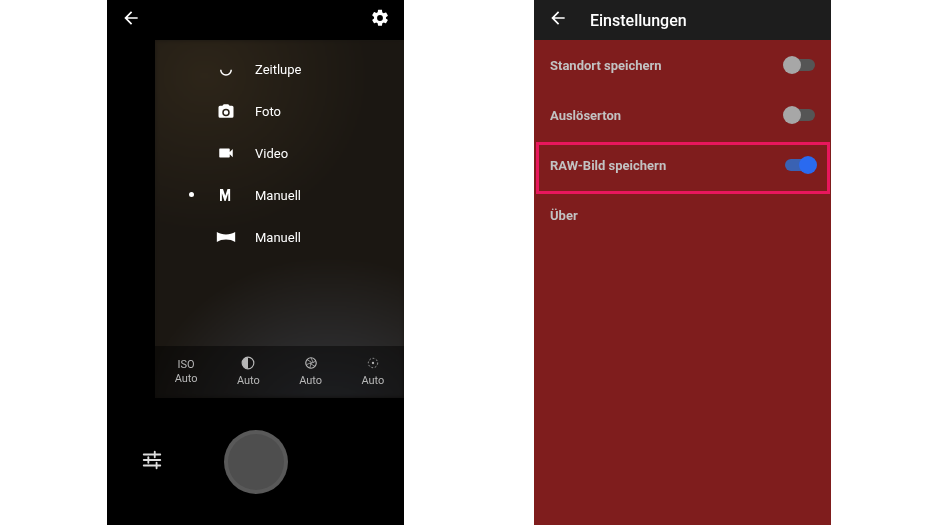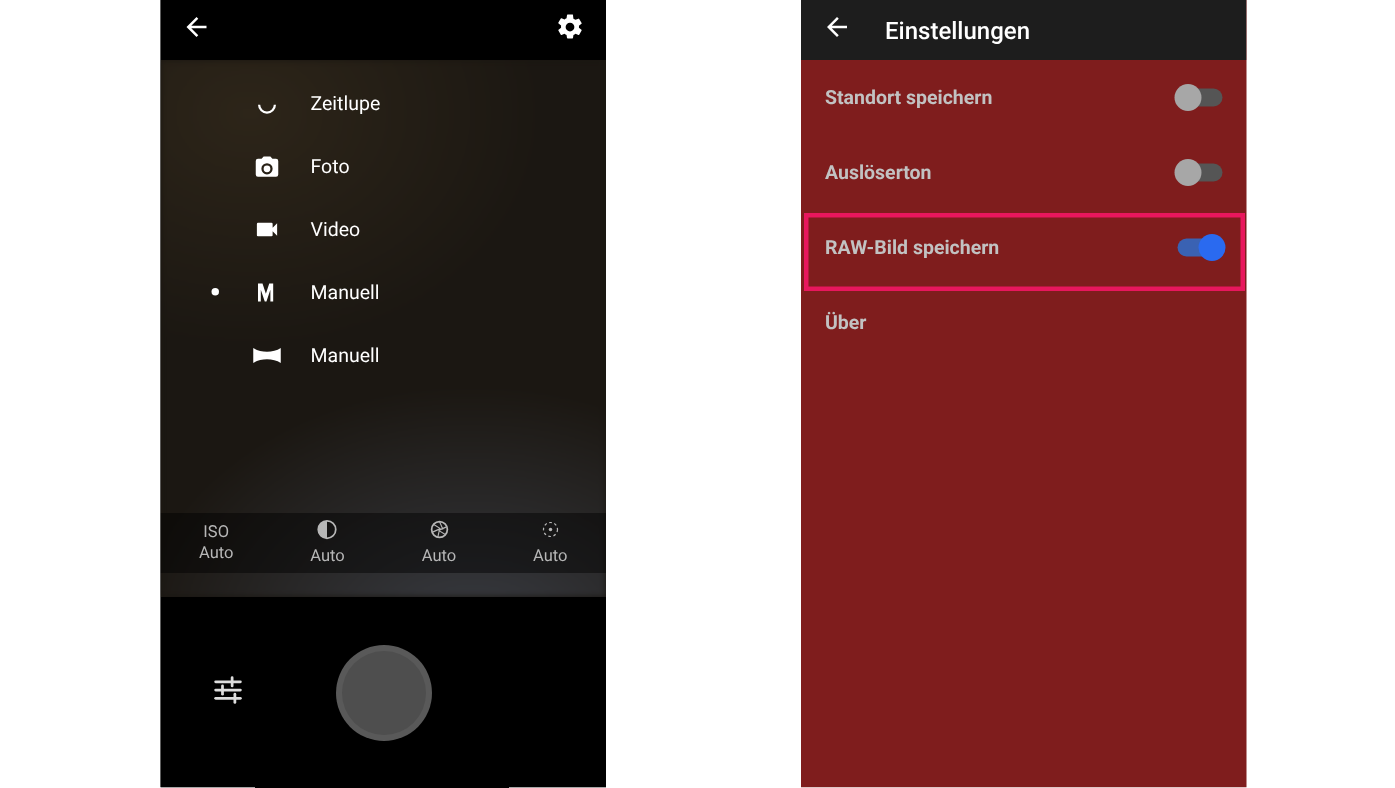--- a/index.html
+++ b/index.html
@@ -36,20 +36,21 @@
     justify-content: space-between;
     padding: 0 14px;
     background: #000;
   }
   .cam-topbar svg { fill: #fff; }
   .cam-viewport {
     position: relative;
     height: 358px;
     background: #1a1611;
     overflow: hidden;
+    margin-left: 48px;
   }
   .cam-blur {
     position: absolute;
     inset: 0;
     background:
       radial-gradient(ellipse 140% 90% at 70% 110%, #3a3d44 0%, rgba(58,61,68,0) 55%),
       radial-gradient(ellipse 120% 80% at 20% 10%, #2d2519 0%, rgba(45,37,25,0) 55%),
       #1b1712;
     filter: blur(2px);
   }
@@ -82,22 +83,22 @@
     width: 5px;
     height: 5px;
     margin-top: -3px;
     background: #fff;
     border-radius: 50%;
   }
   .mi-icon svg { fill: #fff; }
 
   .manual-row {
     position: absolute;
-    left: 0; right: 0; bottom: 16px;
-    height: 40px;
+    left: 0; right: 0; bottom: 0;
+    height: 52px;
     display: flex;
     background: rgba(0,0,0,0.45);
   }
   .manual-cell {
     flex: 1;
     display: flex;
     flex-direction: column;
     align-items: center;
     justify-content: center;
     color: #b7b7b7;

